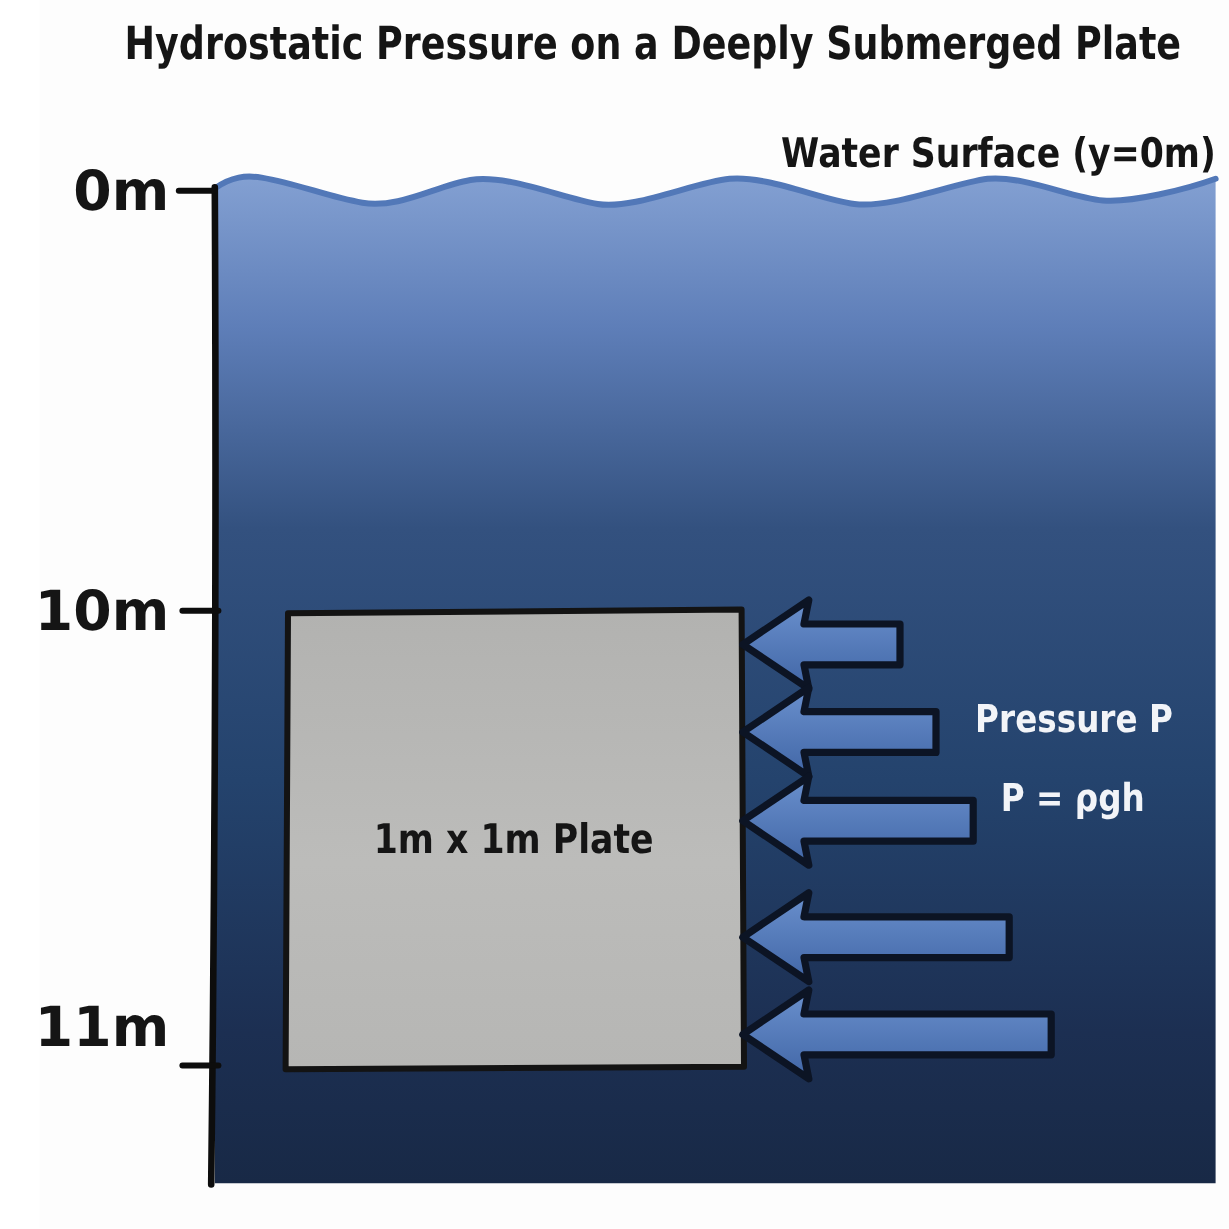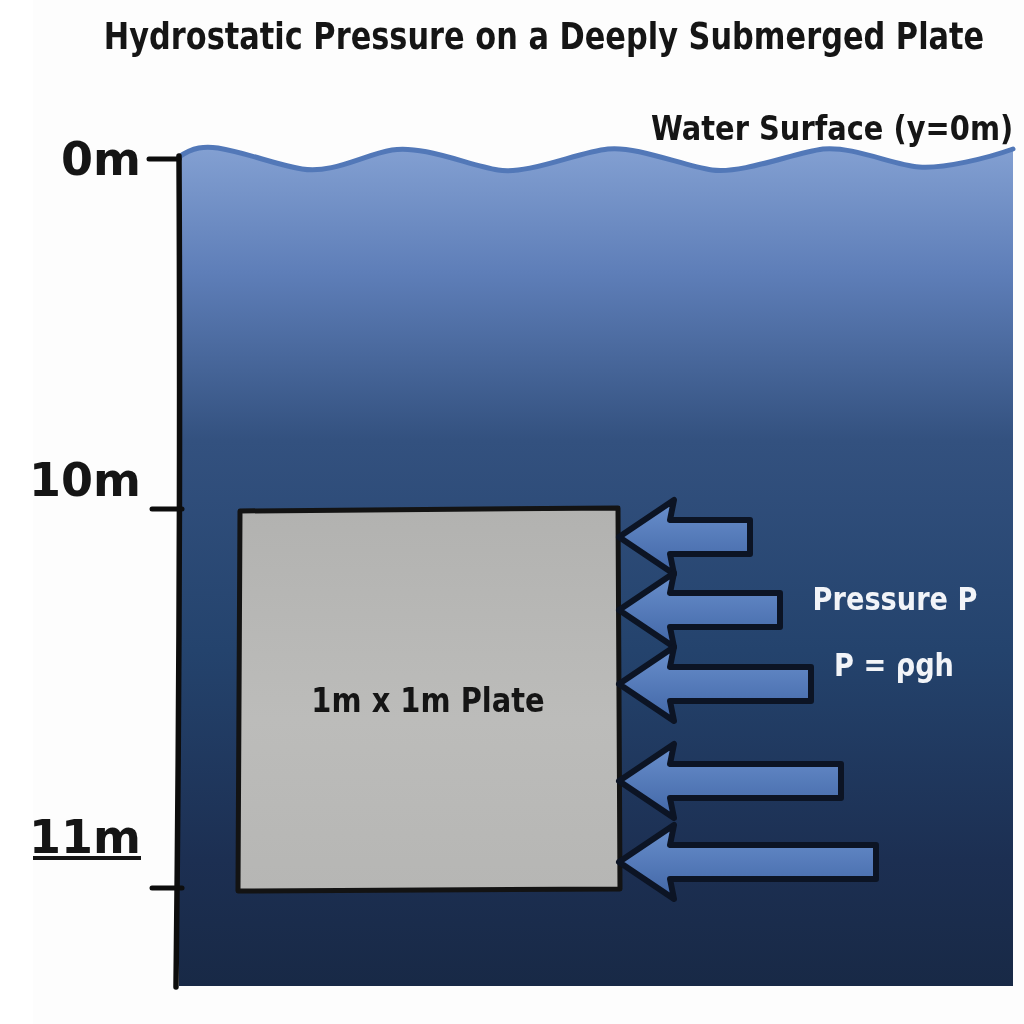--- a/index.html
+++ b/index.html
@@ -15,22 +15,22 @@
   .title{
     left:511px;top:36px;font-size:38px;
     transform:translate(-50%,-50%) scaleX(0.80);
   }
   .surface-label{
     right:44px;top:128px;font-size:34px;
     transform:translateY(-50%) scaleX(0.85);transform-origin:100% 50%;
   }
   .depth-label{right:916px;font-size:46px;transform:translateY(-50%);text-align:right;}
   .depth-0{top:159px;}
-  .depth-10{top:480px;}
-  .depth-11{top:837px;text-decoration:underline;}
+  .depth-10{top:509px;}
+  .depth-11{top:856px;}
   .plate-label{
     left:395px;top:700px;font-size:34px;
     transform:translate(-50%,-50%) scaleX(0.85);
   }
   .white-label{color:#f2f4f8;}
   .pressure-label{
     left:862px;top:599px;font-size:32px;
     transform:translate(-50%,-50%) scaleX(0.85);
   }
   .pressure-formula{

